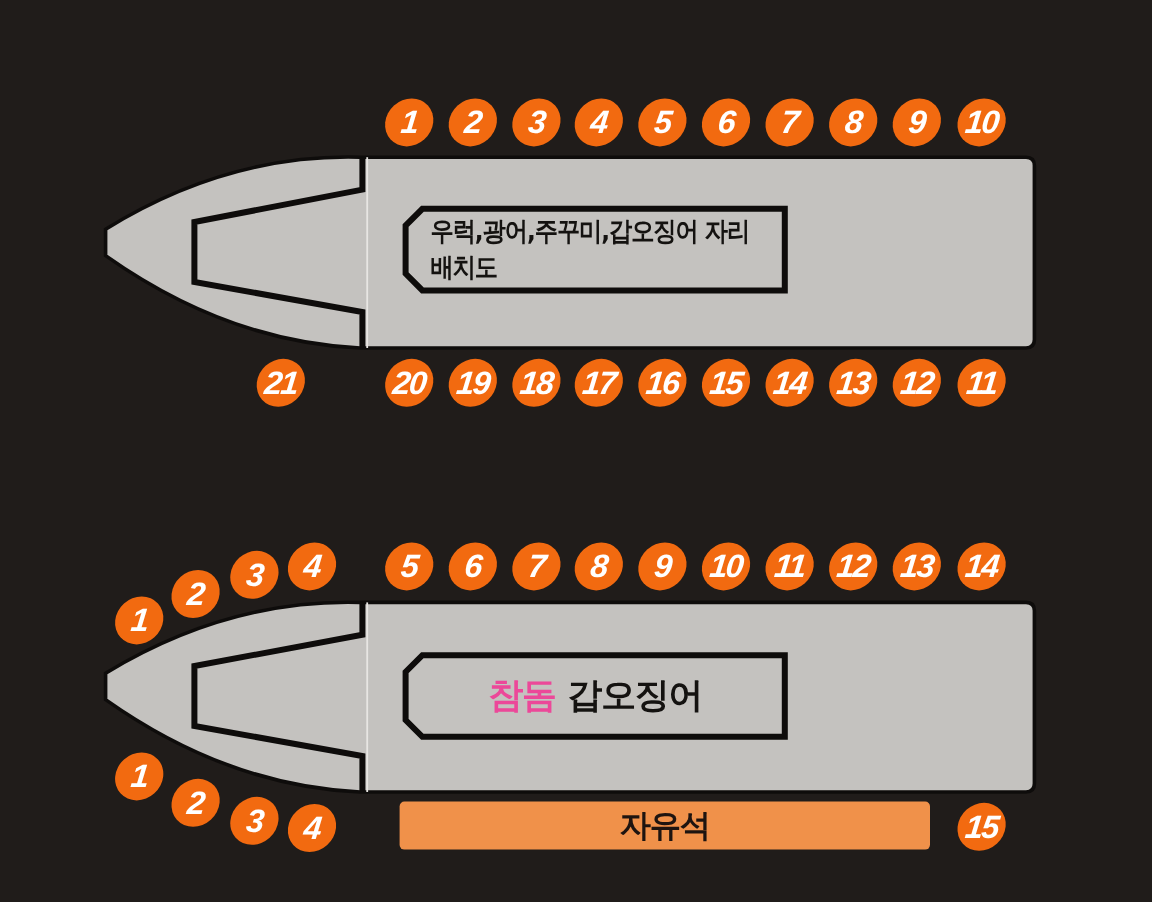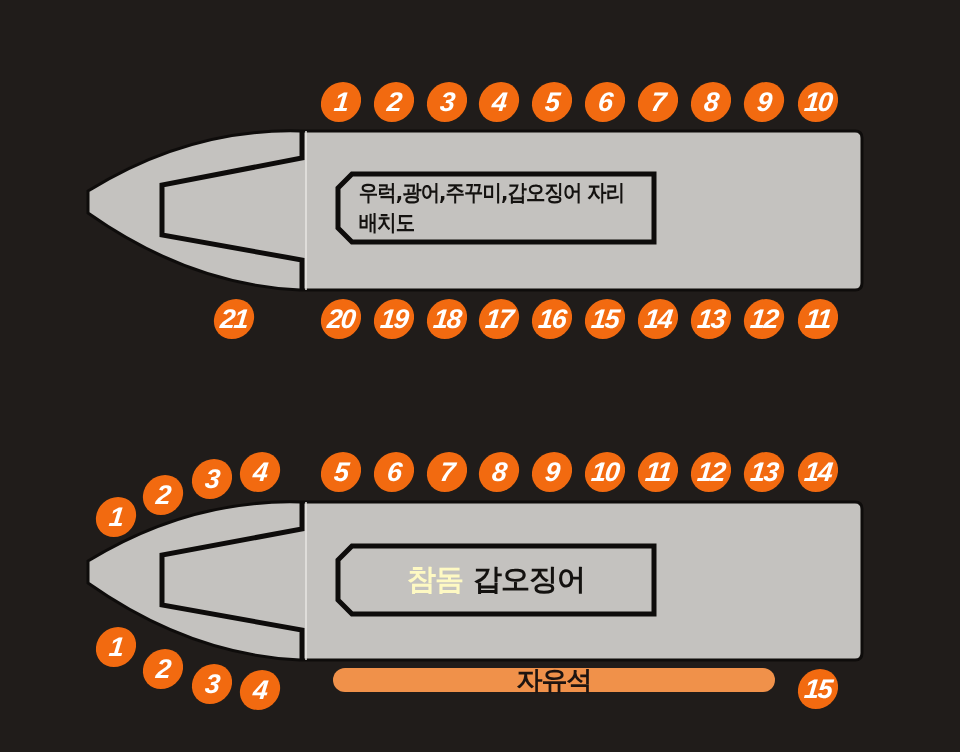--- a/index.html
+++ b/index.html
@@ -6,22 +6,22 @@
   body{width:960px;height:752px;background:#201c1a;position:relative;overflow:hidden;font-family:"DejaVu Sans","Liberation Sans",sans-serif;}
   svg.boat{position:absolute;left:0;top:0;}
   .seat{position:absolute;width:40px;height:40px;border-radius:50%;background:#f26a10;color:#fff;
         font-family:"Liberation Sans",sans-serif;font-weight:bold;font-style:italic;font-size:27px;
         display:flex;align-items:center;justify-content:center;letter-spacing:-1.5px;
         transform:skewX(-6deg);cursor:pointer;}
   .label{position:absolute;display:flex;align-items:center;justify-content:center;
         font-family:"DejaVu Sans",sans-serif;font-weight:bold;color:#141210;letter-spacing:-1px;}
   .label1{left:340px;top:176px;width:312px;height:64px;font-size:22px;transform:scaleX(0.88);}
   .label2{left:340px;top:548px;width:312px;height:64px;font-size:29px;}
-  .label2 .hl{color:#fef9c3;margin-right:10px;}
-  .free{position:absolute;left:333px;top:668px;width:442px;height:24px;border-radius:16px;background:#f0914a;
+  .label2 .hl{color:#ec4899;margin-right:10px;}
+  .free{position:absolute;left:333px;top:668px;width:442px;height:40px;border-radius:4px;background:#f0914a;
         display:flex;align-items:center;justify-content:center;font-family:"DejaVu Sans",sans-serif;
         font-weight:bold;font-size:26px;color:#1e1410;letter-spacing:-1px;}
 </style>
 </head>
 <body>
 
 <svg class="boat" width="960" height="752">
 
   <g>
     <path d="M300,131 L855,131 Q862,131 862,138 L862,283 Q862,290 855,290 L300,290 Q190,285 88,213 L88,191 Q190,128 300,131 Z" fill="#c4c2bf" stroke="#0e0c0b" stroke-width="3"></path>

